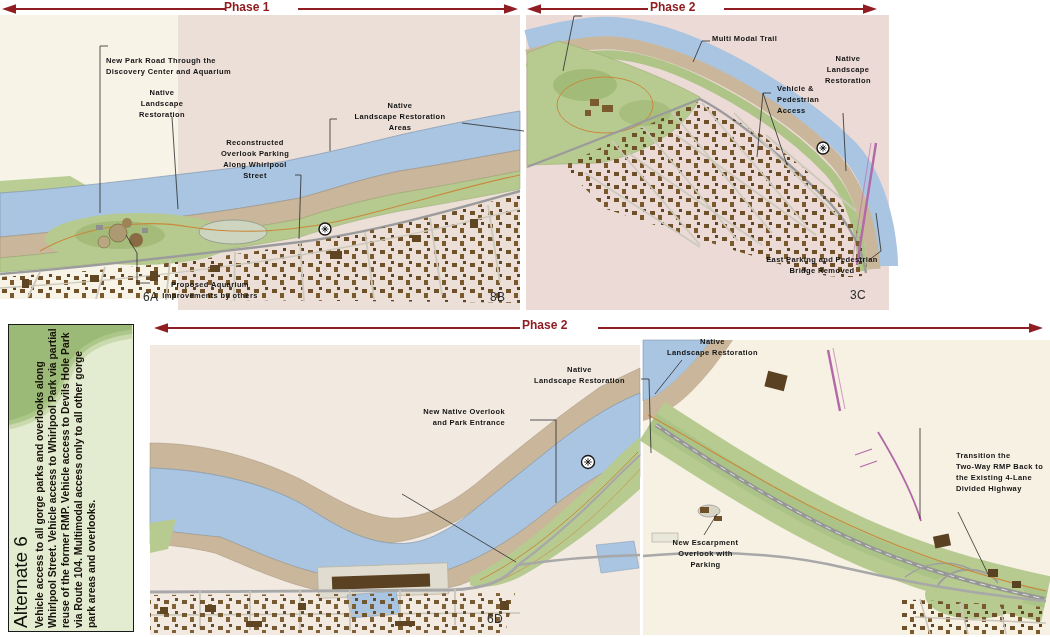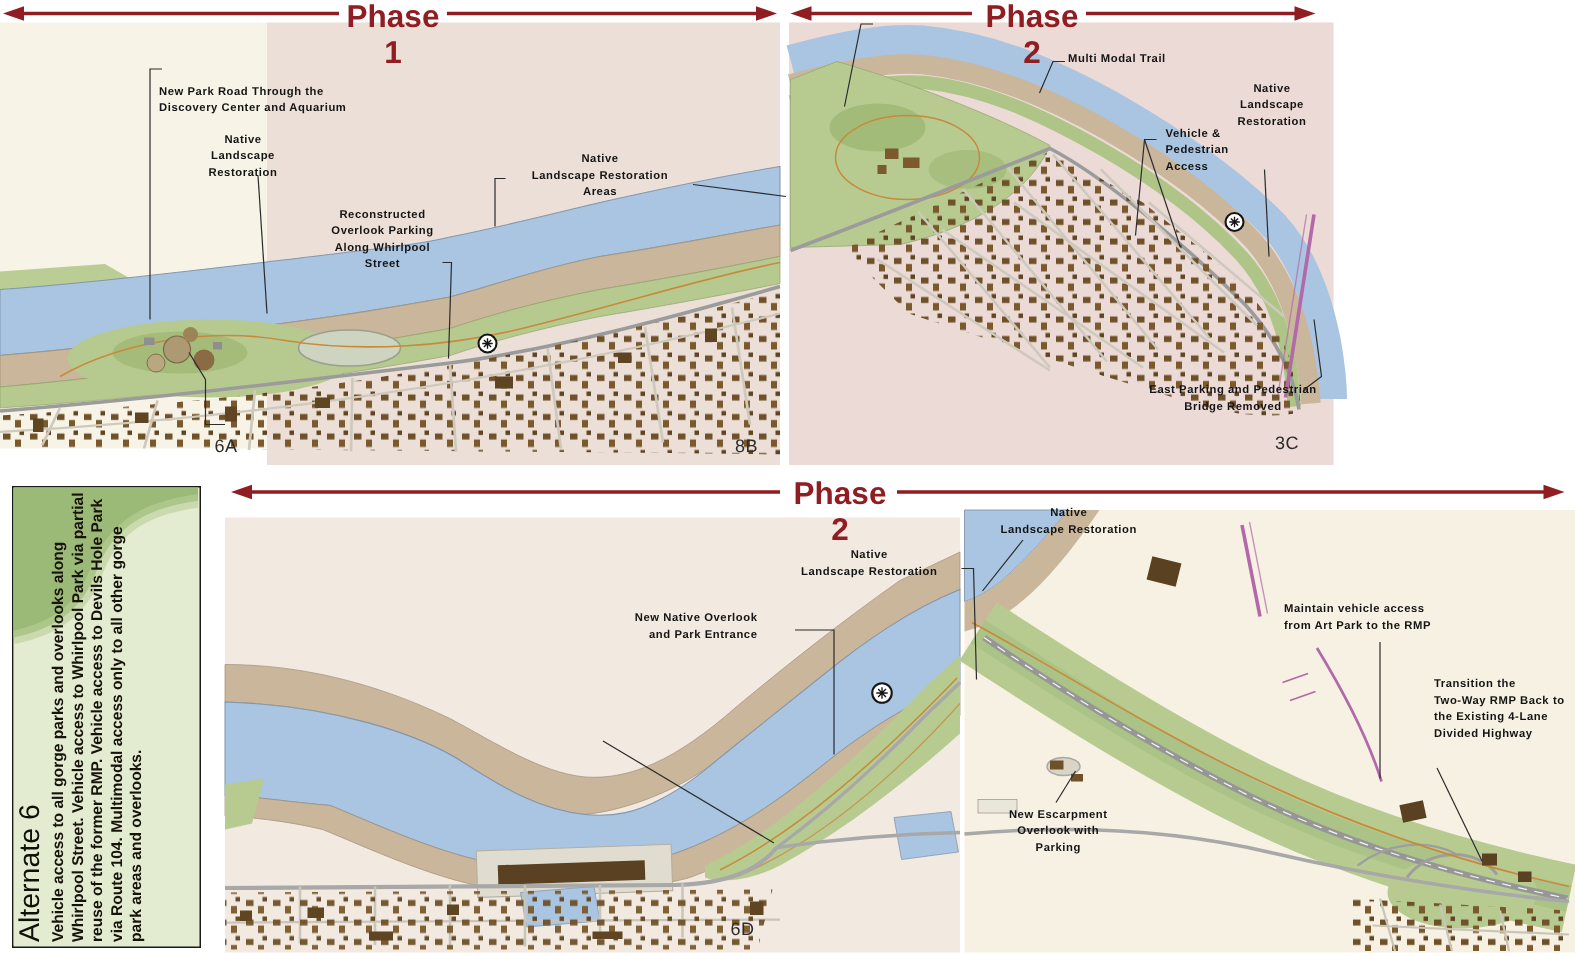--- a/index.html
+++ b/index.html
@@ -2,22 +2,22 @@
 <html><head>
 <meta charset="utf-8">
 <style>
   html,body{margin:0;padding:0;background:#ffffff;}
   #page{position:relative;width:1050px;height:637px;background:#ffffff;overflow:hidden;
         font-family:"Liberation Sans",sans-serif;}
   .ann{position:absolute;font-family:"Liberation Sans",sans-serif;font-weight:bold;
        font-size:7.5px;letter-spacing:0.38px;line-height:1.45;color:#141414;
        white-space:pre-line;z-index:6;}
   .sec{position:absolute;font-size:12px;color:#2b2b2b;letter-spacing:0.4px;z-index:6;}
-  .phase-label{position:absolute;font-size:21px;font-weight:bold;color:#8f1d21;
-       text-align:center;z-index:7;}
+  .phase-label{position:absolute;font-size:12px;font-weight:bold;color:#8f1d21;
+       z-index:7;}
   svg{position:absolute;}
   .alt-panel{position:absolute;left:8px;top:324px;width:126px;height:308px;
        border:1.6px solid #1a1a1a;background:#e3ecd1;box-sizing:border-box;z-index:5;}
   .alt-rot{position:absolute;top:3px;left:2px;width:300px;height:118px;
        transform-origin:top left;transform:rotate(-90deg) translateX(-300px);z-index:2;}
   .alt-title{font-size:19px;font-weight:normal;color:#101008;margin:0 0 2px 0;line-height:1.05;}
   .alt-desc{font-size:10.4px;font-weight:bold;color:#17120a;line-height:1.26;margin:0;}
 </style>
 </head>
 <body>
@@ -269,33 +269,33 @@
 Areas</div>
   <div class="ann" style="left:712px;top:34px;width:120px;text-align:left;">Multi Modal Trail</div>
   <div class="ann" style="left:806px;top:54px;width:84px;text-align:center;">Native
 Landscape
 Restoration</div>
   <div class="ann" style="left:777px;top:84px;width:90px;text-align:left;">Vehicle &amp;
 Pedestrian
 Access</div>
   <div class="ann" style="left:742px;top:255px;width:160px;text-align:center;">East Parking and Pedestrian
 Bridge Removed</div>
+  <div class="ann" style="left:130px;top:280px;width:160px;text-align:center;">Proposed Aquarium
+Improvements by others</div>
 
   <div class="sec" style="left:143px;top:290px;">6A</div>
   <div class="sec" style="left:490px;top:290px;">8B</div>
   <div class="sec" style="left:850px;top:288px;">3C</div>
 
   <div class="ann" style="left:645px;top:337px;width:135px;text-align:center;">Native
 Landscape Restoration</div>
   <div class="ann" style="left:512px;top:365px;width:135px;text-align:center;">Native
 Landscape Restoration</div>
   <div class="ann" style="left:375px;top:407px;width:130px;text-align:right;">New Native Overlook
 and Park Entrance</div>
-  <div class="ann" style="left:856px;top:401px;width:170px;text-align:left;">Maintain vehicle access
-from Art Park to the RMP</div>
   <div class="ann" style="left:956px;top:451px;width:110px;text-align:left;">Transition the
 Two-Way RMP Back to
 the Existing 4-Lane
 Divided Highway</div>
   <div class="ann" style="left:653px;top:538px;width:105px;text-align:center;">New Escarpment
 Overlook with
 Parking</div>
 
   <div class="sec" style="left:487px;top:612px;">6D</div>
   <div class="sec" style="left:1003px;top:648px;font-family:Liberation Mono, monospace;">3E</div>

